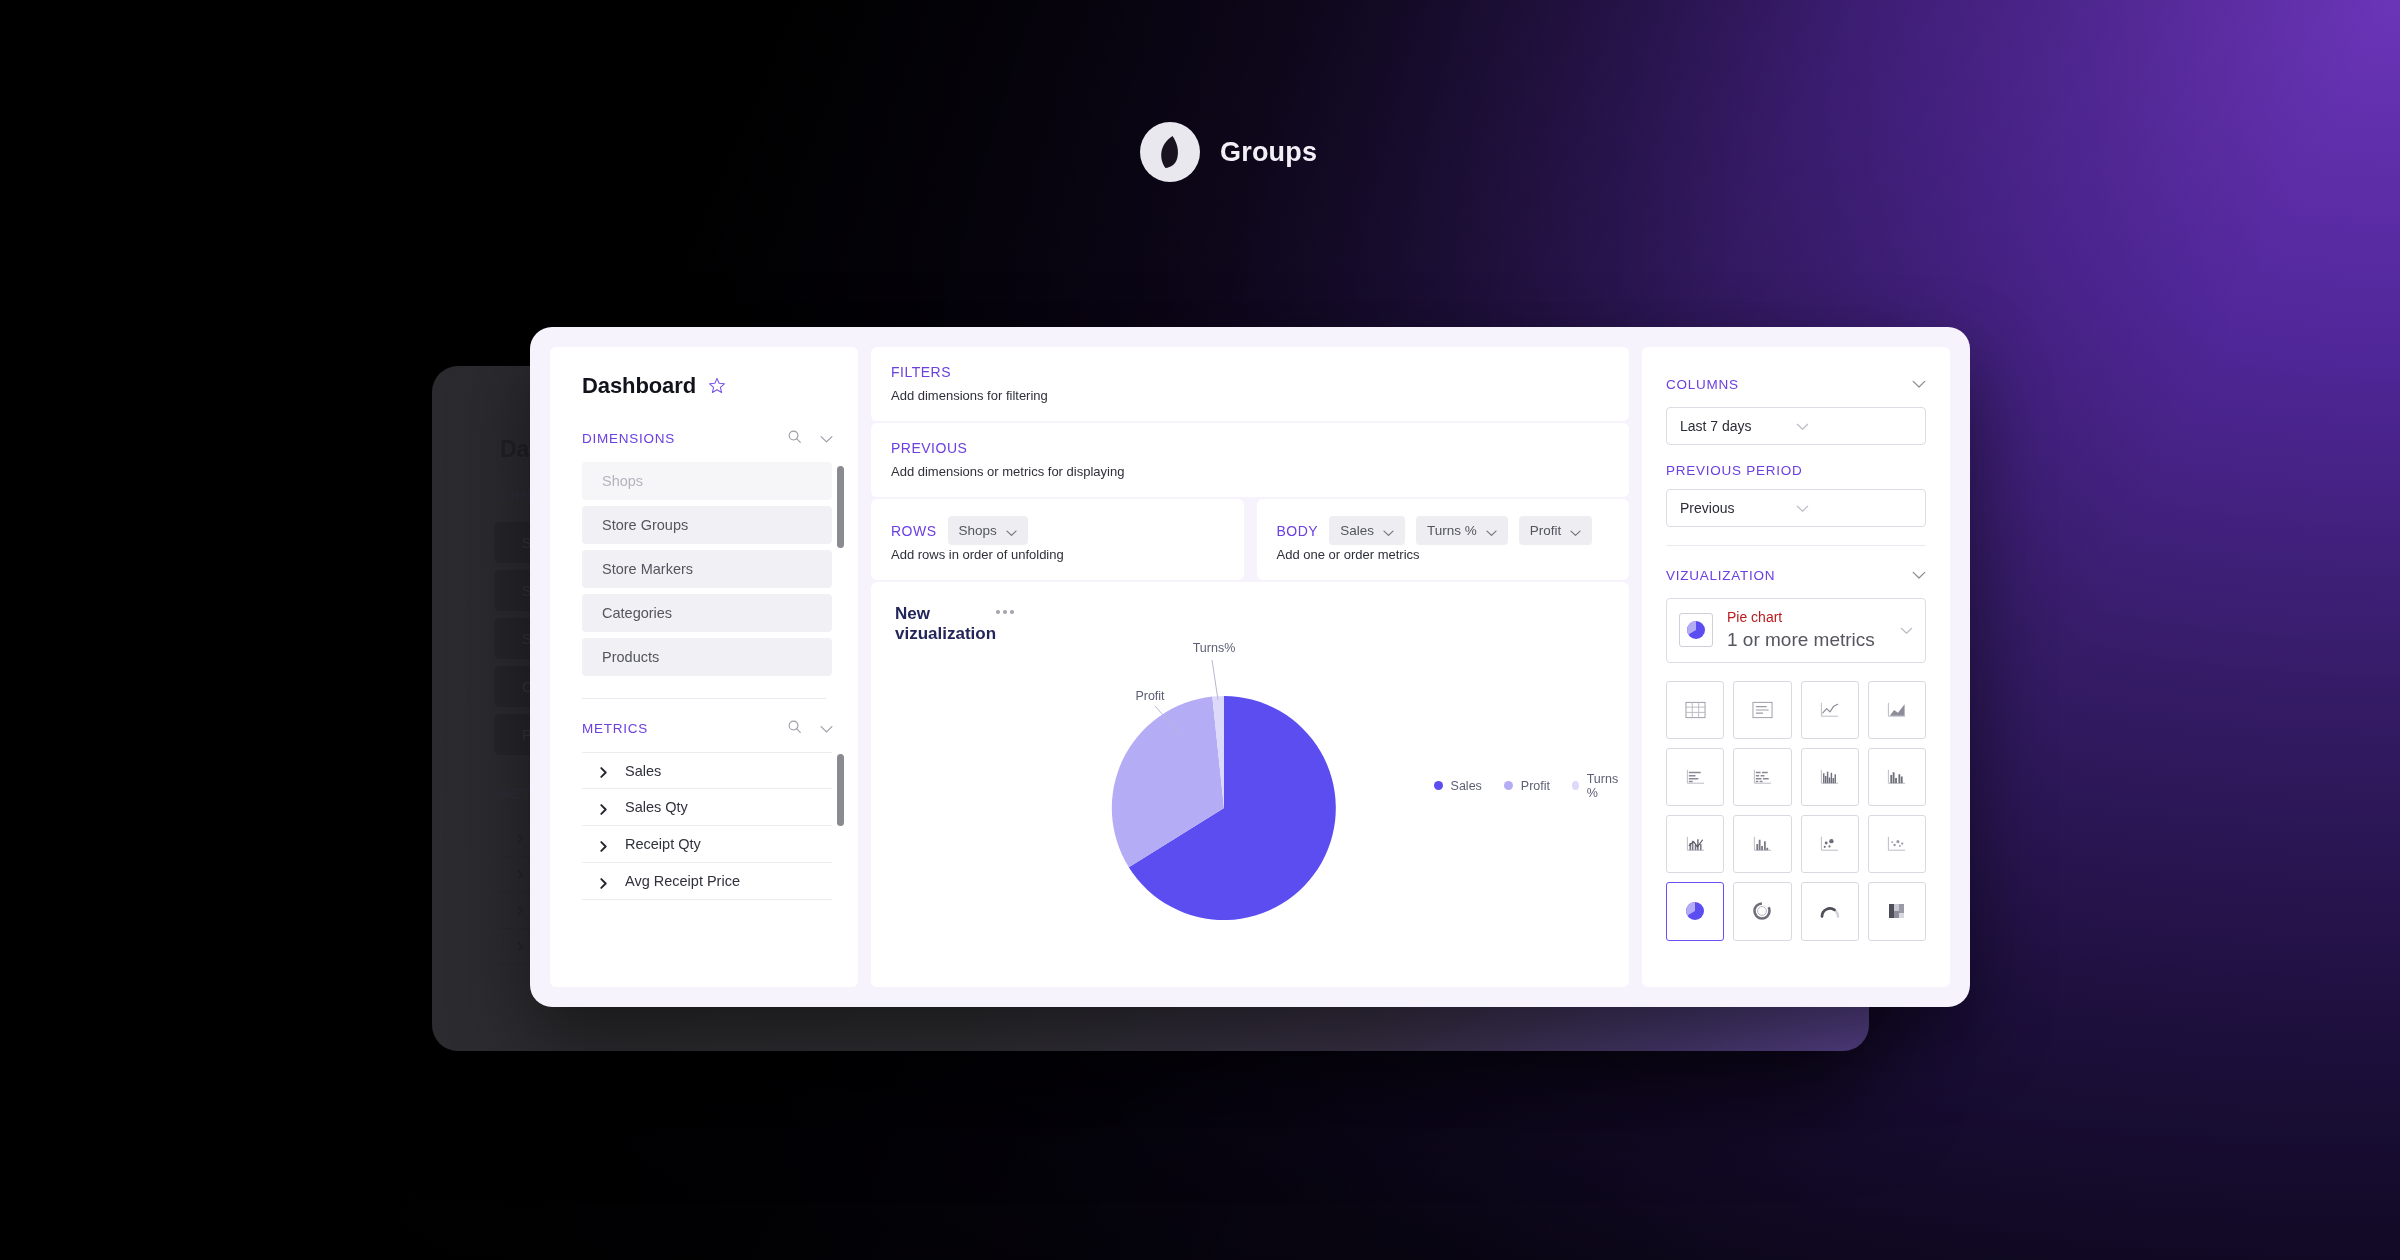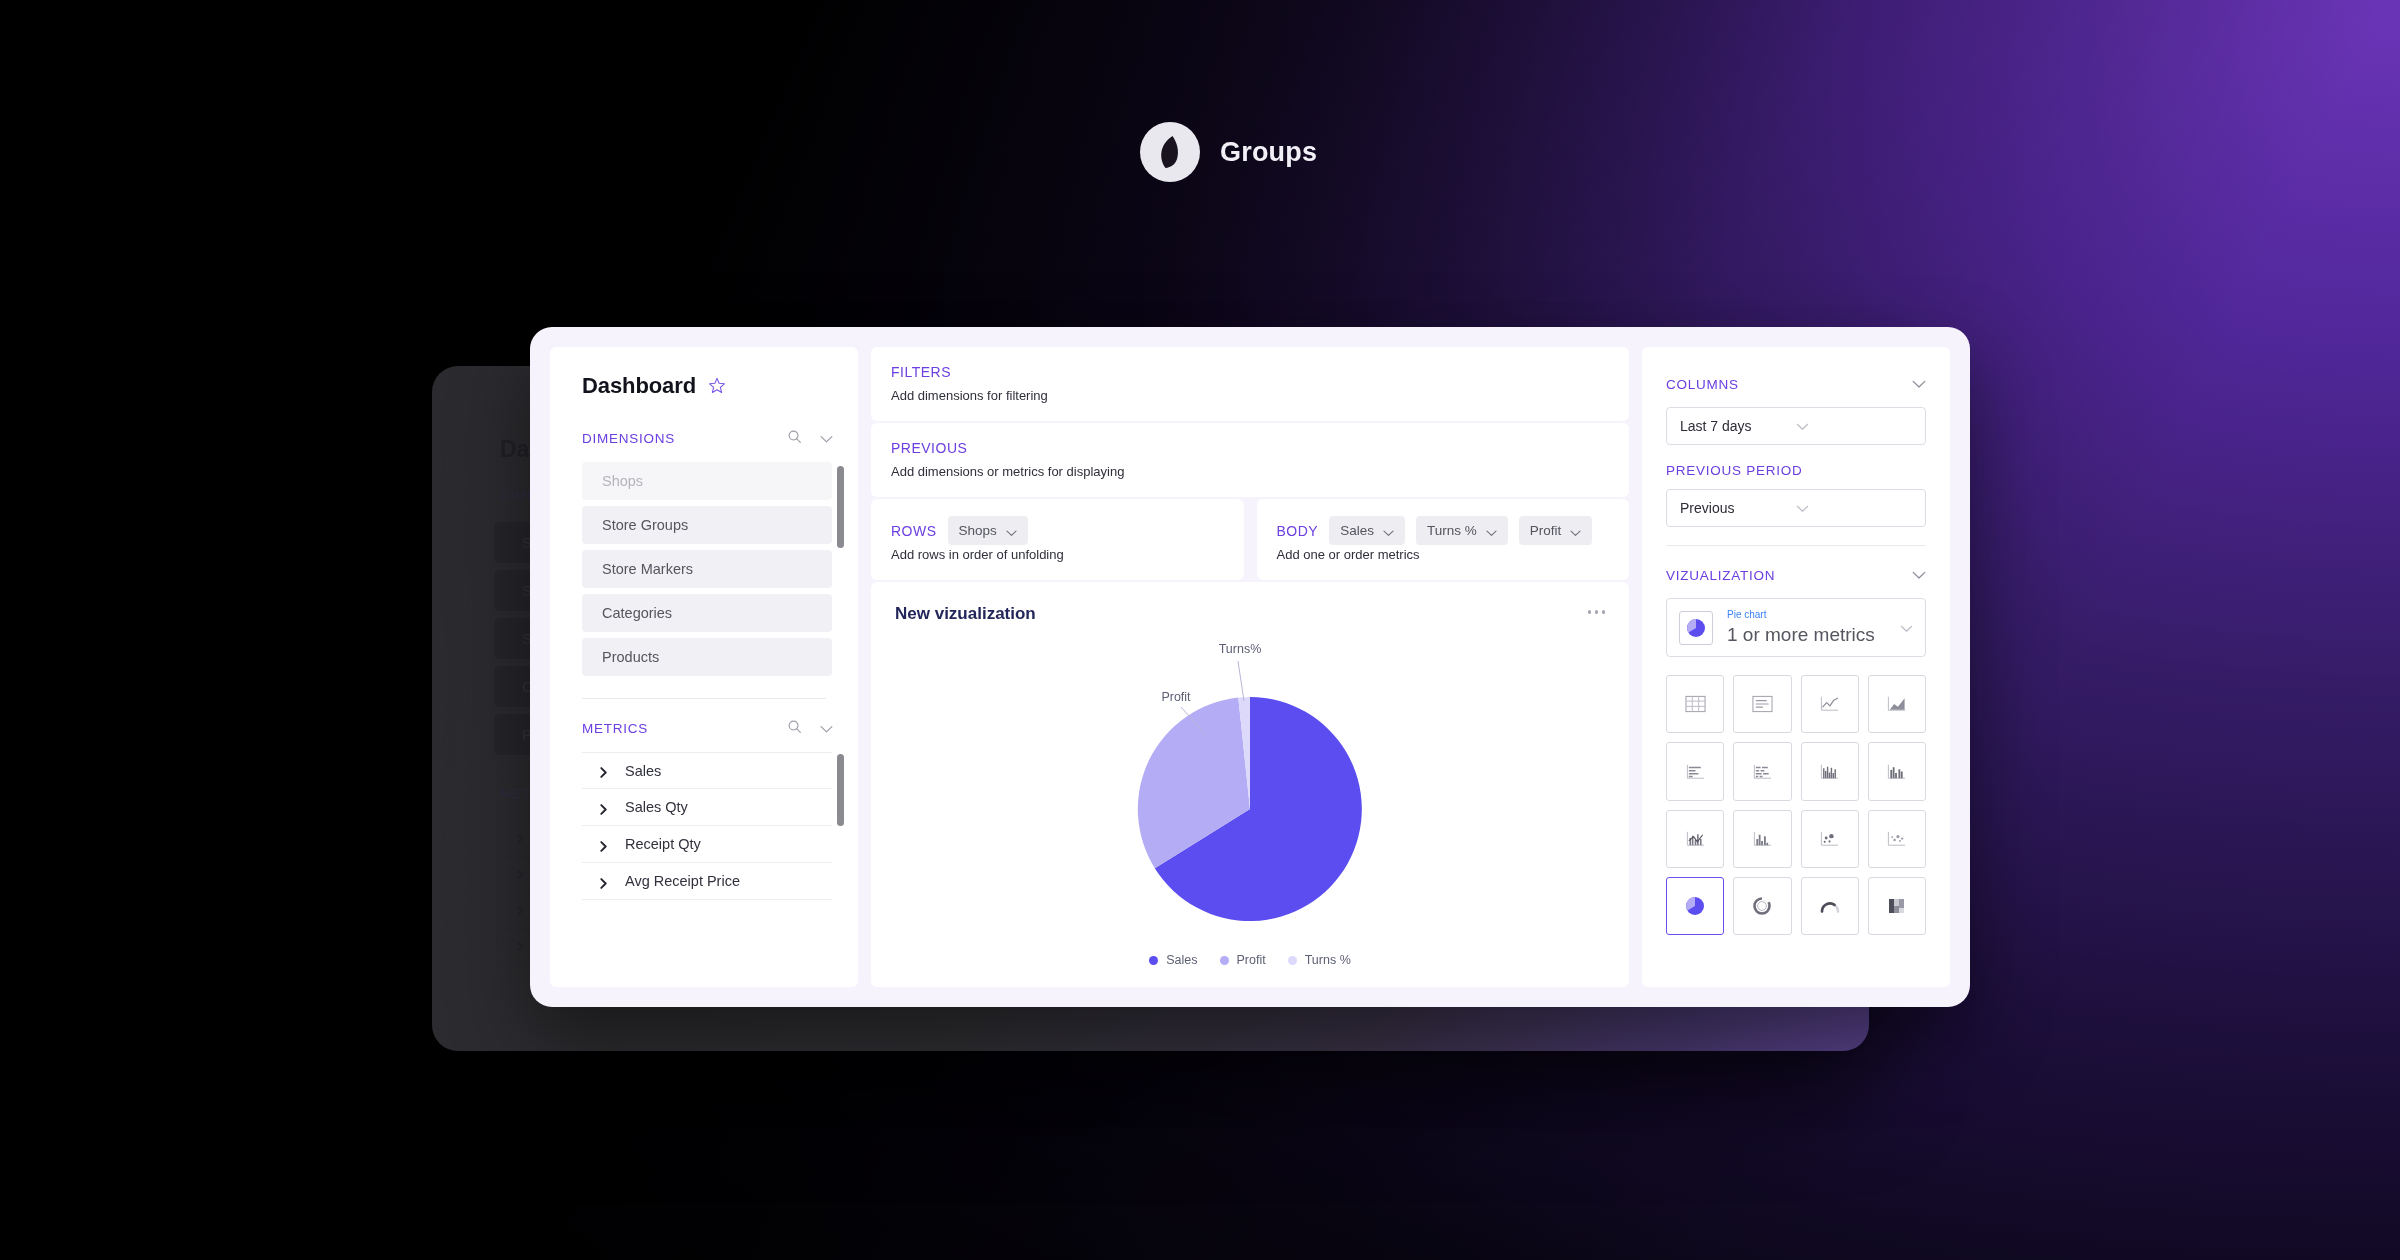--- a/index.html
+++ b/index.html
@@ -141,21 +141,21 @@
   .chip {
     background:#eeeef2; border-radius:4px; height:29px;
     display:flex; align-items:center; gap:9px; padding: 0 11px;
     color:#53545e; font-size:13.5px; white-space:nowrap;
   }
   .chip .chev-down { width:11px; height:11px; }
 
   .split { display:flex; gap:13px; }
   .split > .panel { flex:1 1 0; min-width:0; }
 
-  .viz-card { flex:1 1 auto; padding: 22px 24px 16px 24px; display:flex; flex-direction:column; min-height:0; position:relative; }
+  .viz-card { flex:1 1 auto; padding: 22px 24px 16px 24px; display:flex; flex-direction:row; min-height:0; position:relative; }
   .viz-head { display:flex; align-items:flex-start; }
   .viz-title { font-size:17px; font-weight:bold; color:#23265a; flex:1; }
   .dots { display:flex; gap:3.5px; padding-top:6px; }
   .dots i { width:3.5px; height:3.5px; border-radius:50%; background:#a7a7b2; display:block; }
 
   .chart-area { flex:1 1 auto; position:relative; display:flex; align-items:center; justify-content:center; }
   .legend { display:flex; justify-content:center; gap:22px; padding-bottom:4px; }
   .legend-item { display:flex; align-items:center; gap:8px; color:#5d5f74; font-size:12.5px; }
   .legend-dot { width:9px; height:9px; border-radius:50%; display:block; }
 
@@ -175,21 +175,21 @@
   .viz-current {
     border:1px solid #dcdce4; border-radius:4px;
     display:flex; align-items:center; gap:14px; padding: 9px 12px;
     margin-bottom: 18px;
   }
   .viz-swatch {
     width:34px; height:34px; border:1px solid #cfcfda; border-radius:3px;
     display:flex; align-items:center; justify-content:center; flex:0 0 34px;
   }
   .viz-meta { flex:1; line-height:1.35; }
-  .viz-meta .n { color:#3b82f6; font-size:10px; }
+  .viz-meta .n { color:#b91c1c; font-size:14px; }
   .viz-meta .d { color:#55565f; font-size:19px; }
 
   .icon-grid { display:grid; grid-template-columns: repeat(4, 1fr); gap: 9px; }
   .ibtn {
     aspect-ratio: 1/1; border:1px solid #d9d9e2; border-radius:3px;
     display:flex; align-items:center; justify-content:center;
     background:#fff;
   }
   .ibtn.active { border-color:#6b4ef5; }
 </style>

